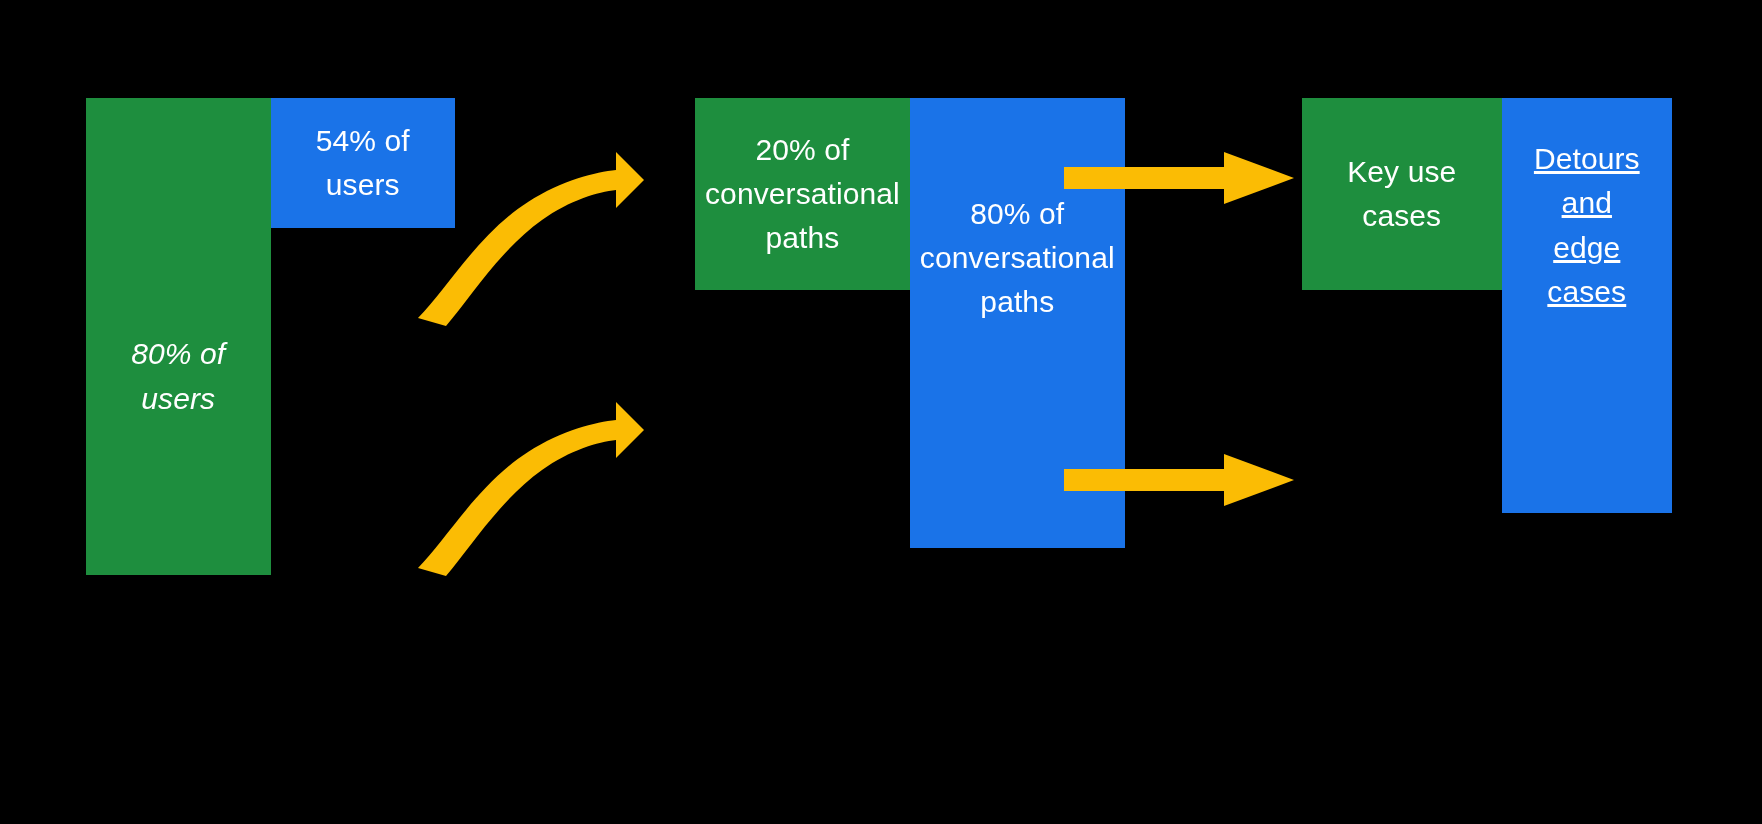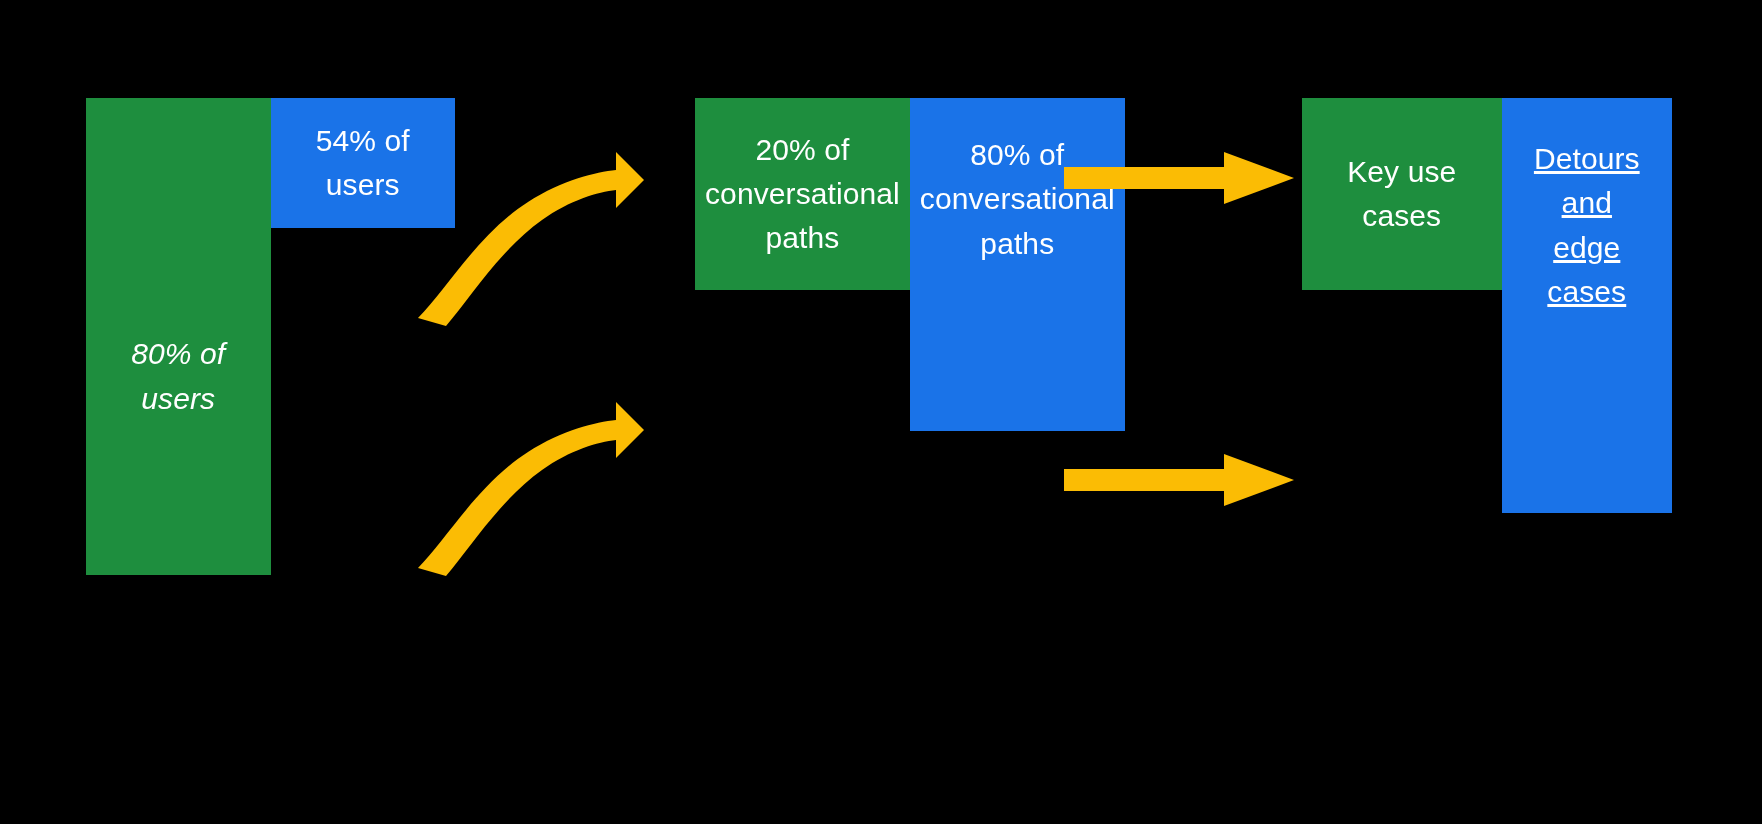--- a/index.html
+++ b/index.html
@@ -48,21 +48,21 @@
   }
 
   
   #col-users      { left: 86px;  top: 98px; width: 369px; height: 607px; }
   #col-users .s1  { height: 477px; font-style: italic; }
   #col-users .s2  { height: 130px; }
 
   
   #col-paths      { left: 695px; top: 98px; width: 370px; height: 607px; }
   #col-paths .s1  { height: 192px; }
-  #col-paths .s2  { height: 333px; }
+  #col-paths .s2  { height: 450px; }
 
   
   #col-cases      { left: 1302px; top: 98px; width: 370px; height: 607px; }
   #col-cases .s1  { height: 192px; }
   #col-cases .s2  { height: 415px; }
 
   
   #col-users .s1 .seg-label { transform: translateY(40px); }
   #col-users .s2 .seg-label { transform: translateY(0px); }
   #col-cases .s2 .seg-label { transform: translateY(-80px); text-decoration: underline; }

